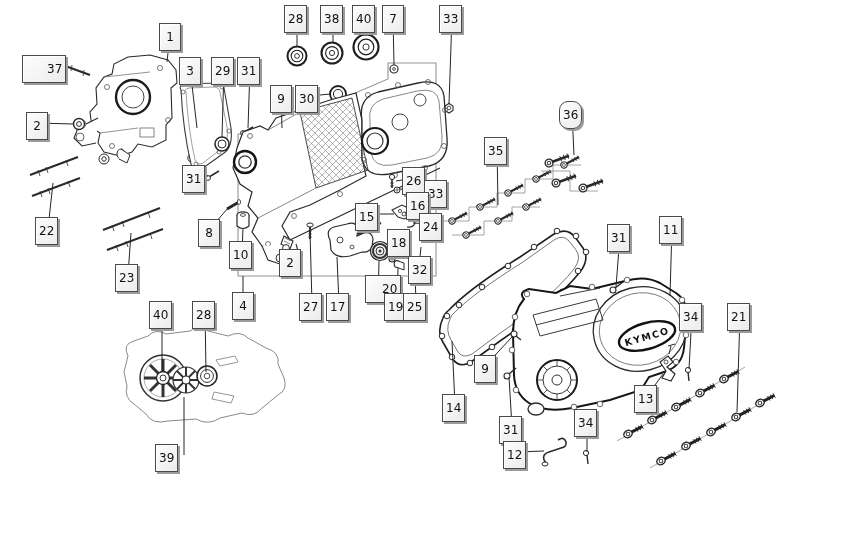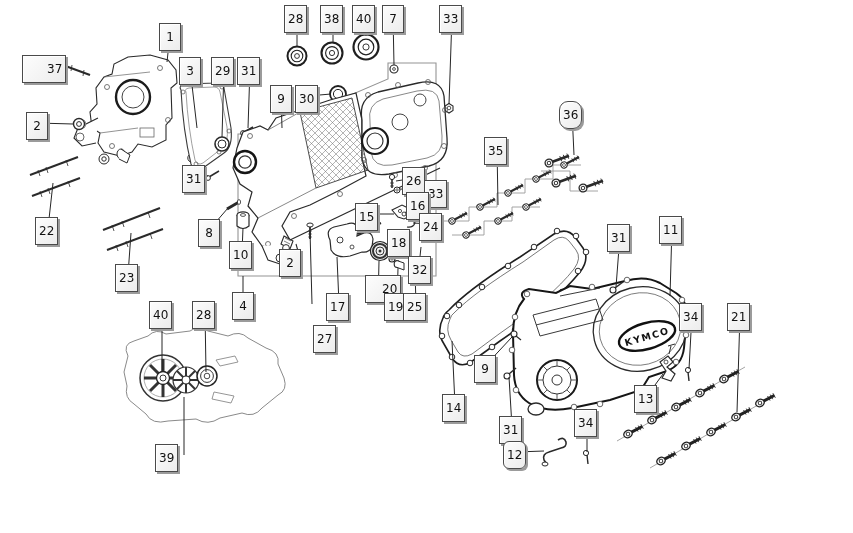--- a/index.html
+++ b/index.html
@@ -465,32 +465,32 @@
       <div class="callout" style="left: 229px; top: 241px;">10</div>
       <div class="callout" style="left: 279px; top: 249px;">2</div>
       <div class="callout" style="left: 232px; top: 292px;">4</div>
       <div class="callout" style="left: 402px; top: 167px;">26</div>
       <div class="callout" style="left: 424px; top: 180px;">33</div>
       <div class="callout" style="left: 406px; top: 192px;">16</div>
       <div class="callout" style="left: 355px; top: 203px;">15</div>
       <div class="callout" style="left: 419px; top: 213px;">24</div>
       <div class="callout" style="left: 387px; top: 229px;">18</div>
       <div class="callout" style="left: 408px; top: 236px; margin-top: 20px;">32</div>
-      <div class="callout" style="left: 313px; top: 293px; margin-top: 32px;">27</div>
+      <div class="callout" style="left: 299px; top: 293px;">27</div>
       <div class="callout" style="left: 326px; top: 293px;">17</div>
       <div class="callout" style="left: 365px; top: 275px; padding-left: 16px;">20</div>
       <div class="callout" style="left: 384px; top: 293px;">19</div>
       <div class="callout" style="left: 403px; top: 293px;">25</div>
       <div class="callout" style="left: 149px; top: 301px;">40</div>
       <div class="callout" style="left: 192px; top: 301px;">28</div>
       <div class="callout" style="left: 155px; top: 444px;">39</div>
       <div class="callout" style="left: 442px; top: 394px;">14</div>
       <div class="callout" style="left: 474px; top: 355px;">9</div>
       <div class="callout" style="left: 499px; top: 416px;">31</div>
-      <div class="callout" style="left: 503px; top: 441px; border-radius: 6px;">12</div>
+      <div class="callout" style="left: 503px; top: 441px;">12</div>
       <div class="callout" style="left: 574px; top: 409px;">34</div>
       <div class="callout" style="left: 607px; top: 224px;">31</div>
       <div class="callout" style="left: 659px; top: 216px;">11</div>
       <div class="callout" style="left: 679px; top: 303px;">34</div>
       <div class="callout" style="left: 727px; top: 303px;">21</div>
       <div class="callout" style="left: 634px; top: 385px;">13</div>
     </div>
 </div>
 
 </body></html>

